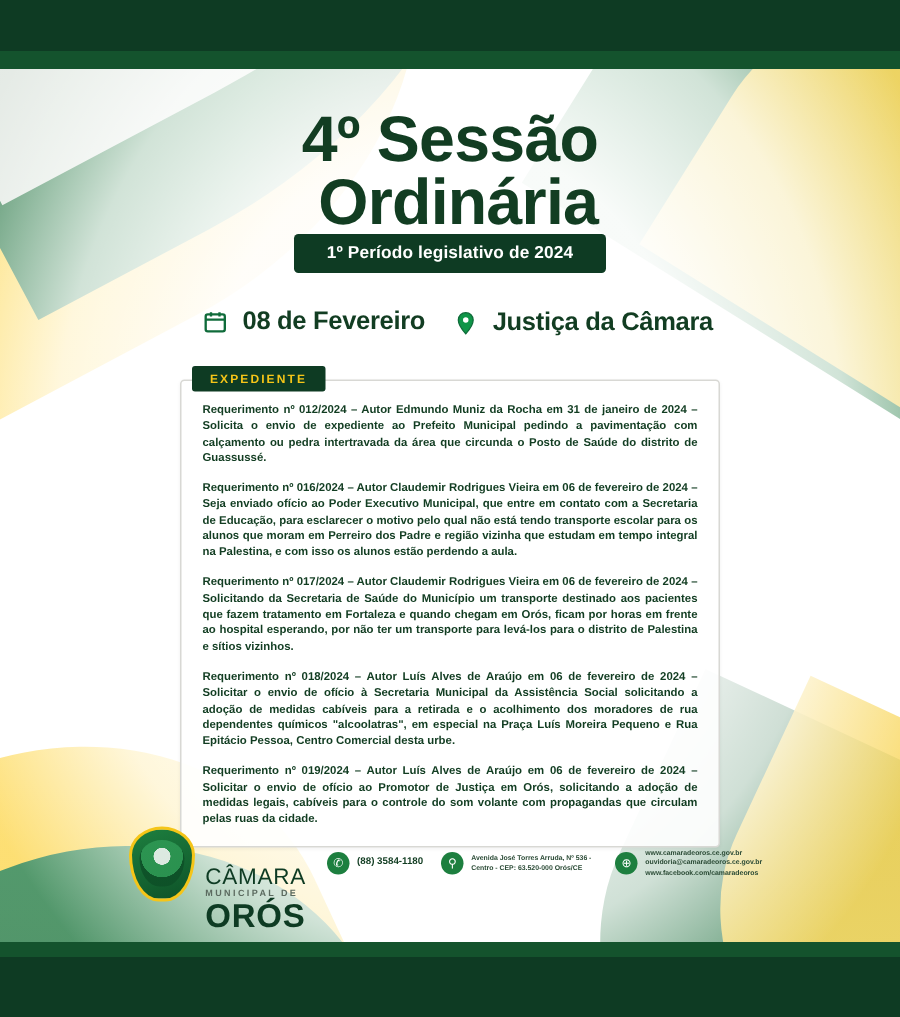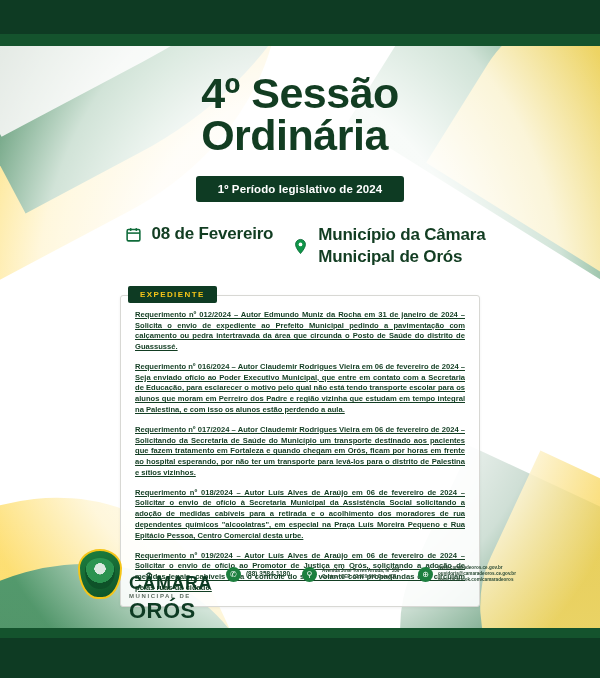--- a/index.html
+++ b/index.html
@@ -132,31 +132,31 @@
   
   .content {
     position: absolute;
     inset: 0;
     display: flex;
     flex-direction: column;
     align-items: center;
   }
   .title {
     margin-top: 72px;
-    text-align: left;
+    text-align: right;
     color: #123d22;
     font-weight: bold;
     font-size: 43px;
     line-height: 0.98;
     letter-spacing: -0.5px;
     text-shadow: 0 1px 0 rgba(255,255,255,0.6);
   }
   .title .l2 { display: block; }
   .subtitle-pill {
-    margin-top: 20px;
+    margin-top: 0;
     background: #0e3b23;
     color: #ffffff;
     font-size: 11.5px;
     font-weight: bold;
     padding: 7px 22px;
     border-radius: 3px;
     letter-spacing: 0.1px;
   }
   .meta {
     margin-top: 22px;
@@ -225,21 +225,20 @@
     padding: 14px 14px 12px 14px;
     box-shadow: 0 1px 3px rgba(0,0,0,0.06);
   }
   .item {
     color: #123d22;
     font-size: 7.6px;
     line-height: 1.42;
     text-align: justify;
     font-weight: bold;
     margin-bottom: 9px;
-    text-decoration: underline;
   }
   .item:last-child { margin-bottom: 0; }
   
   .footer {
     position: absolute;
     left: 0; right: 0;
     bottom: 56px;
     display: flex;
     align-items: center;
     justify-content: center;
@@ -265,22 +264,22 @@
     left: 5px; right: 5px; top: 7px; bottom: 8px;
     background: radial-gradient(circle at 50% 35%, #ffffff 0 22%, #2f9a55 23% 55%, #0d4f27 56% 100%);
     border-radius: 50% 50% 45% 45% / 40% 40% 60% 60%;
     opacity: 0.85;
   }
   .wordmark {
     line-height: 1;
   }
   .wm-1 {
     color: #0e3b23;
-    font-size: 18px;
-    font-weight: bold;
+    font-size: 15px;
+    font-weight: normal;
     letter-spacing: 0.5px;
     margin-top: 48px;
   }
   .wm-2 {
     color: #5c6b60;
     font-size: 6px;
     font-weight: bold;
     letter-spacing: 1.6px;
     margin-top: 1px;
   }
@@ -368,22 +367,21 @@
       </div>
 
       <div class="meta-row">
         <span class="meta-icon">
           <svg width="17" height="19" viewBox="0 0 24 24" fill="#0f9548" stroke="#0f6b3a" stroke-width="1.2">
             <path d="M12 2C8.1 2 5 5.1 5 9c0 5.2 7 13 7 13s7-7.8 7-13c0-3.9-3.1-7-7-7z"></path>
             <circle cx="12" cy="9" r="2.6" fill="#ffffff" stroke="none"></circle>
           </svg>
         </span>
         <span class="meta-place">
-          <span>Município da Câmara</span><br>
-          <span>Municipal de Orós</span>
+          <span>Justiça da Câmara</span><br>
         </span>
       </div>
     </div>
 
     <div class="panel-wrap">
       <div class="panel-tag">EXPEDIENTE</div>
       <div class="panel">
         <div class="item">Requerimento nº 012/2024 – Autor Edmundo Muniz da Rocha em 31 de janeiro de 2024 – Solicita o envio de expediente ao Prefeito Municipal pedindo a pavimentação com calçamento ou pedra intertravada da área que circunda o Posto de Saúde do distrito de Guassussé.</div>
         <div class="item">Requerimento nº 016/2024 – Autor Claudemir Rodrigues Vieira em 06 de fevereiro de 2024 – Seja enviado ofício ao Poder Executivo Municipal, que entre em contato com a Secretaria de Educação, para esclarecer o motivo pelo qual não está tendo transporte escolar para os alunos que moram em Perreiro dos Padre e região vizinha que estudam em tempo integral na Palestina, e com isso os alunos estão perdendo a aula.</div>
         <div class="item">Requerimento nº 017/2024  – Autor Claudemir Rodrigues Vieira em 06 de fevereiro de 2024 – Solicitando da Secretaria de Saúde do Município um transporte destinado aos pacientes que fazem tratamento em Fortaleza e quando chegam em Orós, ficam por horas em frente ao hospital esperando, por não ter um transporte para levá-los para o distrito de Palestina e sítios vizinhos.</div>

